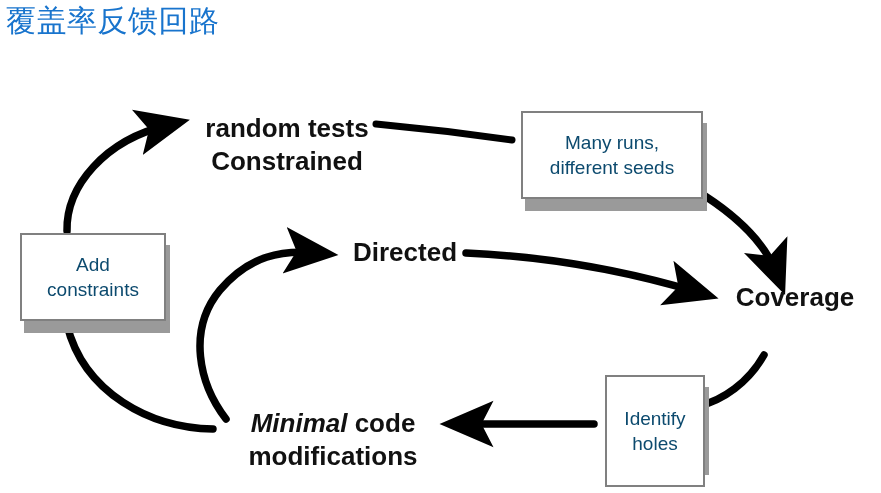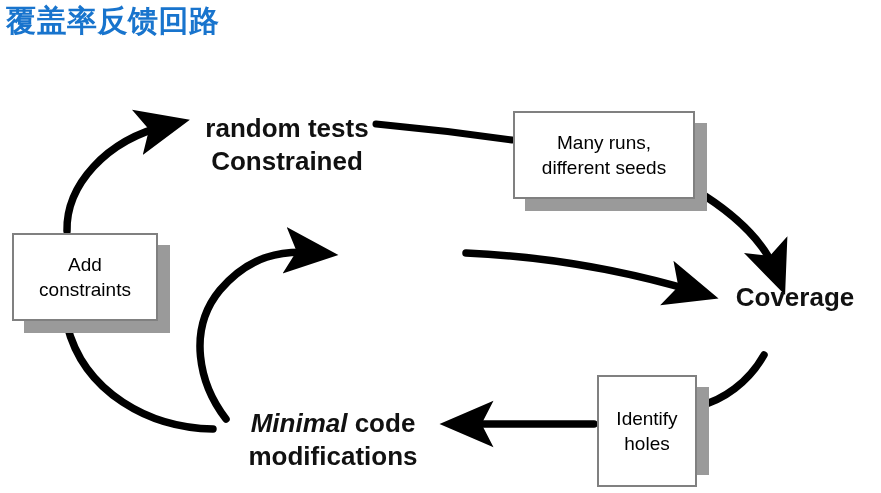--- a/index.html
+++ b/index.html
@@ -14,21 +14,21 @@
     overflow: hidden;
     font-family: "Liberation Sans", sans-serif;
   }
 
   
   #page-title {
     position: absolute;
     left: 6px;
     top: 2px;
     font-size: 30px;
-    font-weight: 700;
+    font-weight: 400;
     color: #1874cd;
     letter-spacing: 0.5px;
     line-height: 38px;
     white-space: nowrap;
   }
 
   
   #diagram {
     position: absolute;
     left: 0;
@@ -44,29 +44,30 @@
     height: 493px;
     pointer-events: none;
   }
 
   
   .note-box {
     position: absolute;
     box-sizing: border-box;
     background: #ffffff;
     border: 2px solid #808080;
-    color: #000000;
+    color: #0c4a6e;
     font-size: 19px;
     line-height: 25px;
     text-align: right;
     display: flex;
     flex-direction: column;
     align-items: center;
     justify-content: center;
     z-index: 3;
+    margin-left: 8px;
   }
   .note-shadow {
     position: absolute;
     background: #9a9a9a;
     z-index: 2;
   }
   .note-box .line { display: block; white-space: nowrap; }
 
   
   #box-add-constraints        { left: 12px;  top: 233px; width: 146px; height: 88px; }
@@ -147,20 +148,21 @@
     <span class="line">Identify</span>
     <span class="line">holes</span>
   </div>
 
   <div class="node-label" id="label-constrained-random-tests">
     <span class="line">random tests</span>
     <span class="line">Constrained</span>
   </div>
 
   <div class="node-label" id="label-directed-testcase">
+    <span class="line">Directed</span>
   </div>
 
   <div class="node-label" id="label-functional-coverage">
     <span class="line">Coverage</span>
   </div>
 
   <div class="node-label" id="label-minimal-code-mods">
     <span class="line"><span class="ital">Minimal</span><span> code</span></span>
     <span class="line">modifications</span>
   </div>

